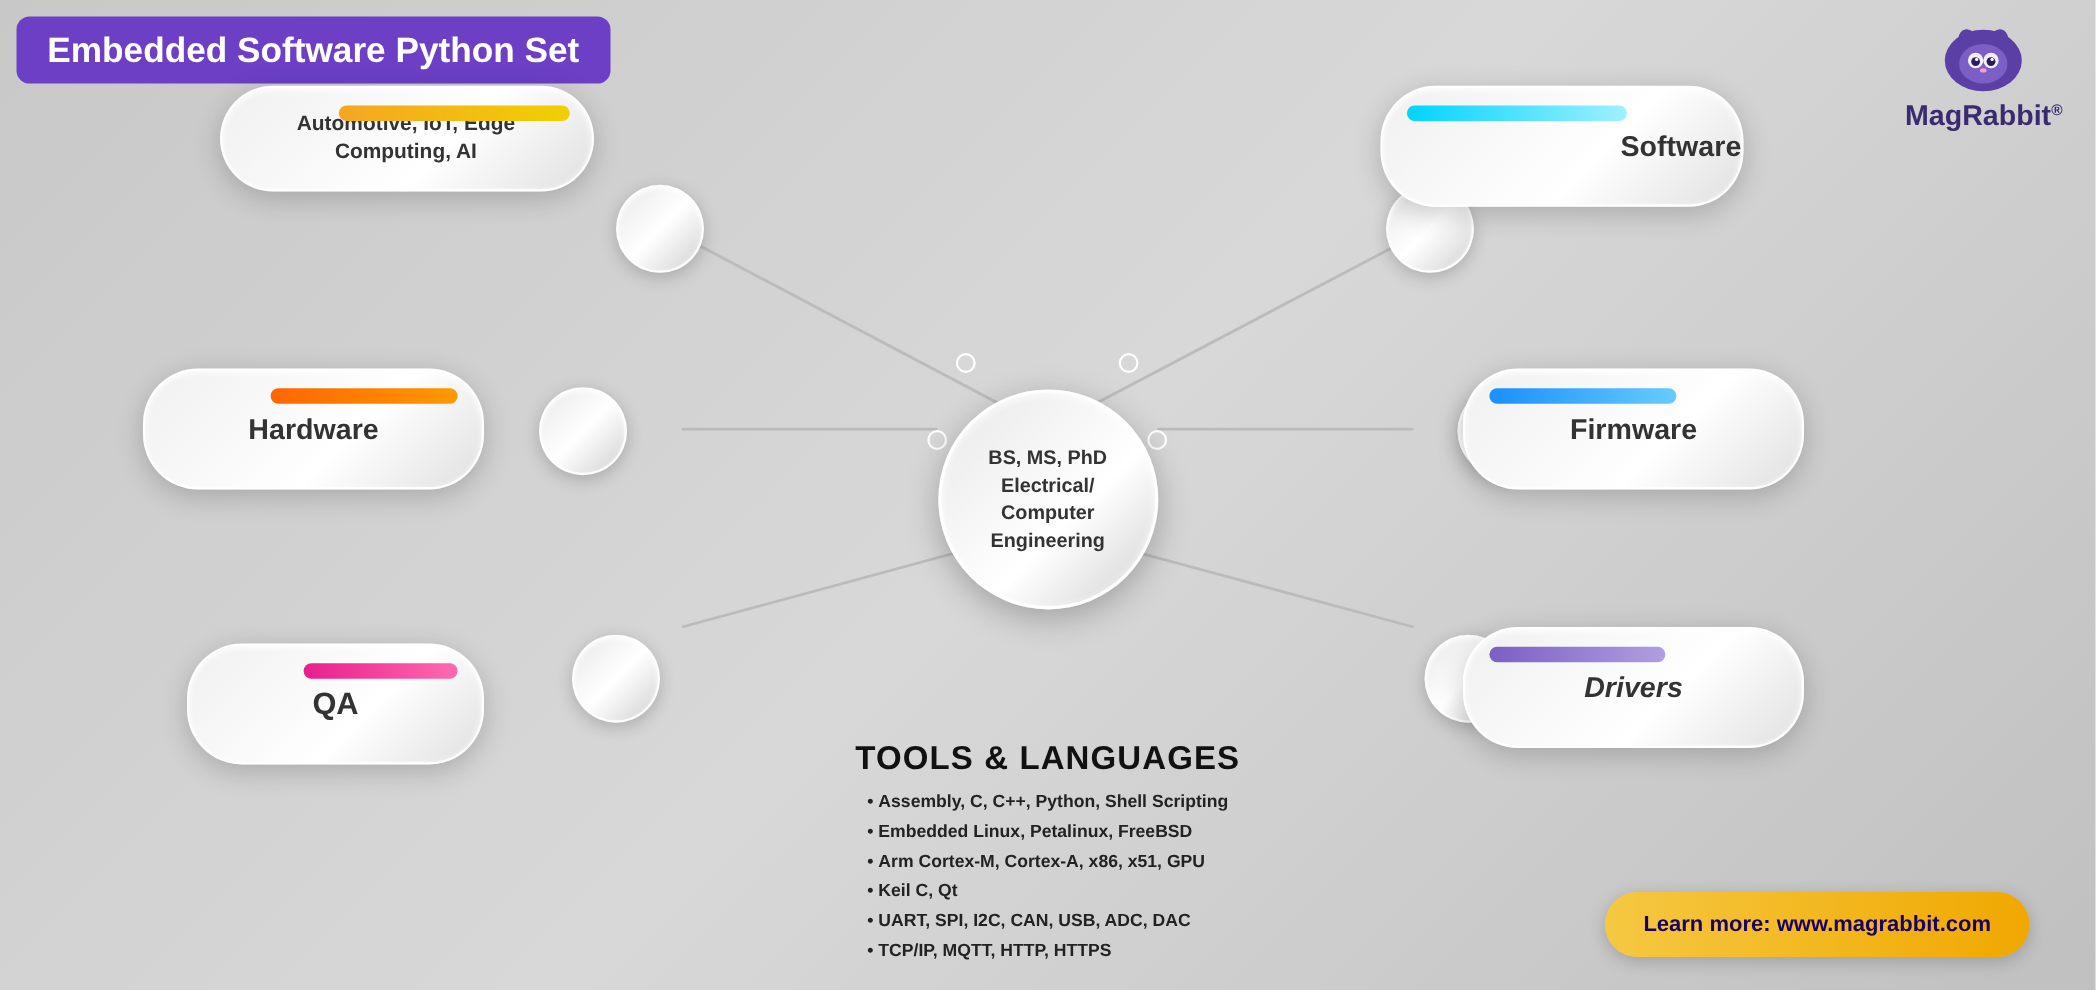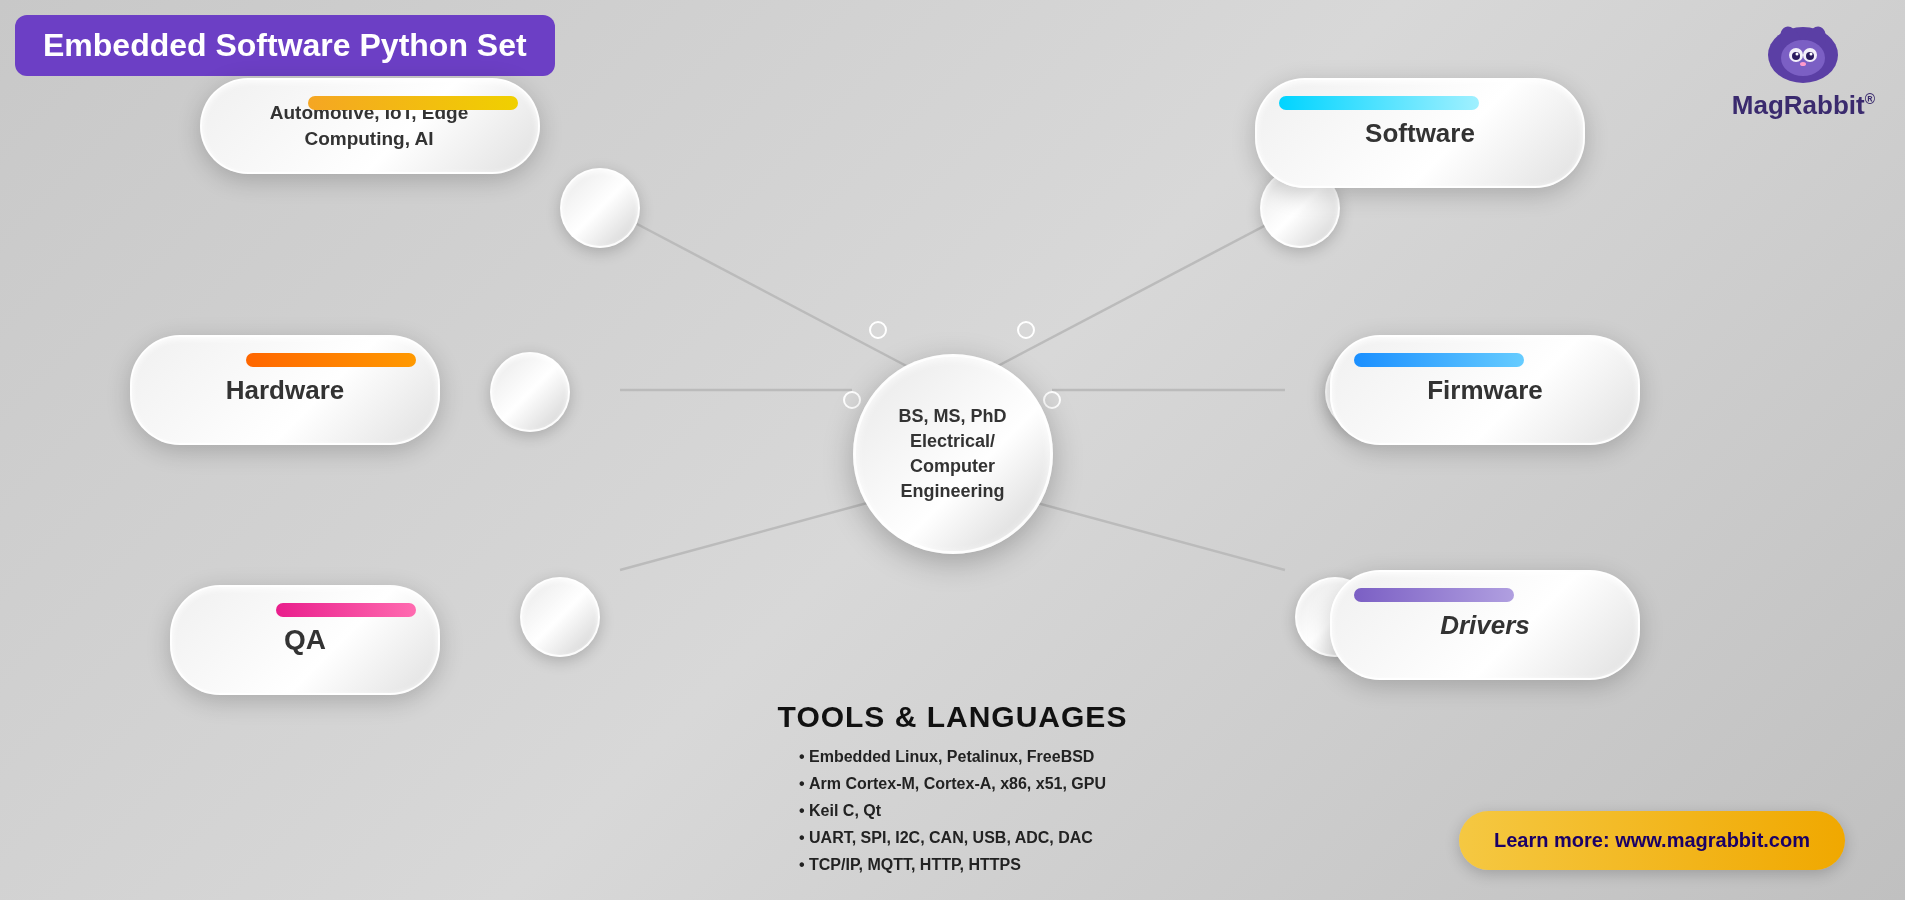--- a/index.html
+++ b/index.html
@@ -339,21 +339,21 @@
 
 <div class="pill-card pill-automotive">
   <div class="accent-bar" style="width:210px;background:linear-gradient(90deg,#f5a623,#f0d000);top:16px;right:20px;"></div>
   <div class="pill-label" style="font-size:19px;line-height:1.35;padding:0 18px 0 16px;">
     Automotive, IoT, Edge<br>Computing, AI
   </div>
 </div>
 
 <div class="pill-card pill-software">
   <div class="accent-bar" style="width:200px;background:linear-gradient(90deg,#00d4ff,#a0f0ff);top:16px;left:22px;"></div>
-  <div class="pill-label" style="font-size:26px;">Software</div>
+  <div class="pill-label" style="font-size:26px;text-align:right;">Software</div>
 </div>
 
 <div class="pill-card pill-hardware">
   <div class="accent-bar" style="width:170px;background:linear-gradient(90deg,#ff6600,#ff9900);top:16px;right:22px;"></div>
   <div class="pill-label" style="font-size:26px;">Hardware</div>
 </div>
 
 <div class="pill-card pill-firmware">
   <div class="accent-bar" style="width:170px;background:linear-gradient(90deg,#1a8fff,#66ccff);top:16px;left:22px;"></div>
   <div class="pill-label" style="font-size:26px;">Firmware</div>
@@ -365,20 +365,21 @@
 </div>
 
 <div class="pill-card pill-drivers">
   <div class="accent-bar" style="width:160px;background:linear-gradient(90deg,#7b5fc4,#b09fe0);top:16px;left:22px;"></div>
   <div class="pill-label" style="font-size:26px;font-style:italic;">Drivers</div>
 </div>
 
 <div class="tools-section">
   <div class="tools-title">TOOLS &amp; LANGUAGES</div>
   <ul class="tools-list">
+    <li>Assembly, C, C++, Python, Shell Scripting</li>
     <li>Embedded Linux, Petalinux, FreeBSD</li>
     <li>Arm Cortex-M, Cortex-A, x86, x51, GPU</li>
     <li>Keil C, Qt</li>
     <li>UART, SPI, I2C, CAN, USB, ADC, DAC</li>
     <li>TCP/IP, MQTT, HTTP, HTTPS</li>
   </ul>
 </div>
 
 <div class="learn-more">
   <div class="learn-more-text">Learn more: www.magrabbit.com</div>

